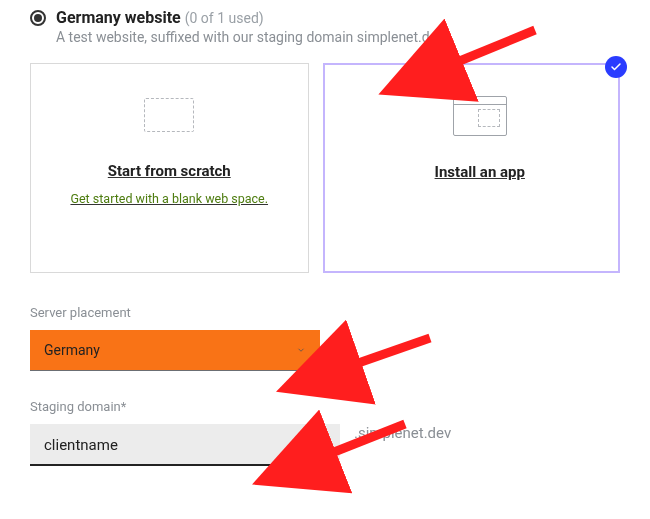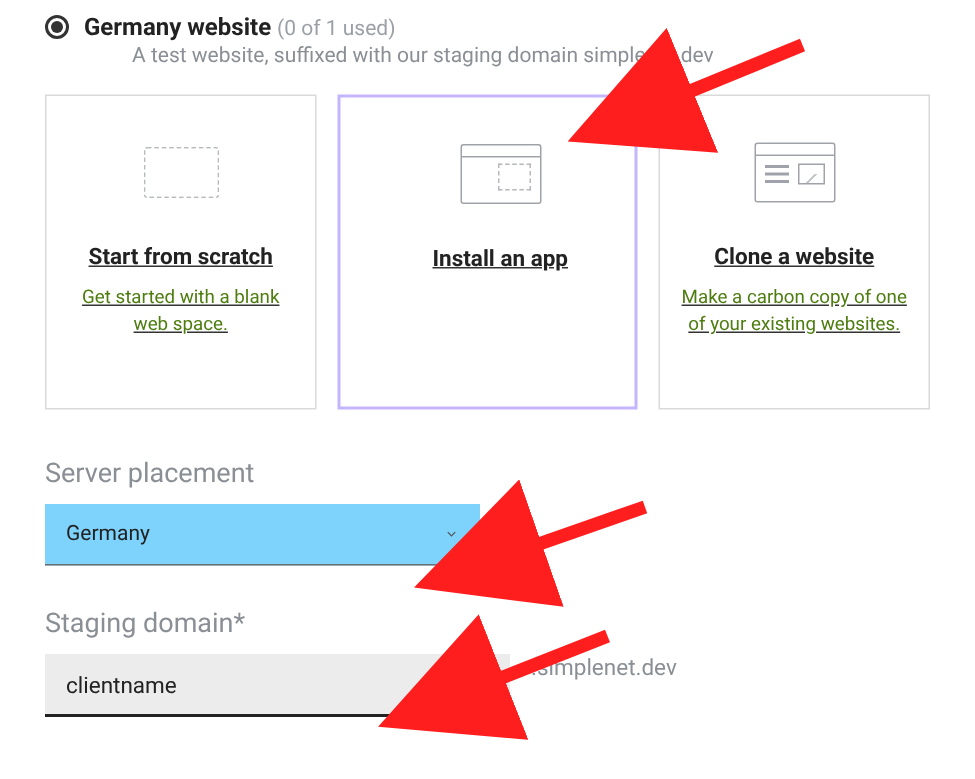--- a/index.html
+++ b/index.html
@@ -3,43 +3,43 @@
 <meta charset="utf-8">
 <style>
   * { box-sizing: border-box; margin: 0; padding: 0; }
   html, body { width: 650px; height: 519px; font-family: -apple-system, BlinkMacSystemFont, "Segoe UI", Roboto, sans-serif; background: #fff; color: #333; }
   .page { padding: 8px 30px 20px 30px; position: relative; height: 519px; }
   .radio-row { display: flex; align-items: flex-start; gap: 10px; margin-bottom: 18px; }
   .radio { width: 16px; height: 16px; border: 2px solid #333; border-radius: 50%; background: #fff; position: relative; flex-shrink: 0; margin-top: 2px; }
   .radio::after { content: ""; width: 8px; height: 8px; background: #333; border-radius: 50%; position: absolute; top: 50%; left: 50%; transform: translate(-50%, -50%); }
   .radio-text .title-line { font-weight: 700; font-size: 16px; color: #222; }
   .radio-text .title-line .count { font-weight: 400; color: #9aa0a6; font-size: 14px; text-align: center; }
-  .radio-text .sub { font-size: 14px; color: #8a8f95; margin-top: 2px; margin-left: 32px; }
+  .radio-text .sub { font-size: 14px; color: #8a8f95; margin-top: 2px; }
   .cards { display: flex; gap: 14px; margin-bottom: 32px; text-decoration: underline; }
   .card { flex: 1; border: 1px solid #d9d9d9; padding: 18px 14px 22px 14px; text-align: center; cursor: pointer; position: relative; background: #fff; min-height: 210px; display: flex; flex-direction: column; align-items: center; }
   .card.selected { border: 2px solid #c4b5fd; padding-left: 31px; }
   .card .illus { height: 58px; display: flex; align-items: center; justify-content: center; margin: 4px 0 18px 0; }
   .card h3 { font-size: 15px; font-weight: 700; color: #222; margin-bottom: 10px; }
   .card p { font-size: 12.5px; color: #4d7c0f; line-height: 1.45; }
   .badge { position: absolute; top: -9px; right: -9px; width: 22px; height: 22px; background: #2a3cff; border-radius: 50%; display: flex; align-items: center; justify-content: center; }
   .badge svg { width: 12px; height: 12px; }
   
   .dashed-rect { width: 50px; height: 34px; border: 1.5px dashed #b5b8bd; border-radius: 2px; }
   .browser-frame { width: 54px; height: 40px; border: 1.5px solid #9fa3a9; border-radius: 2px; position: relative; background: #fff; }
   .browser-frame::before { content: ""; position: absolute; top: 7px; left: 0; right: 0; border-top: 1.5px solid #9fa3a9; }
   .browser-inner-dashed { position: absolute; right: 6px; top: 12px; width: 22px; height: 18px; border: 1.3px dashed #b5b8bd; }
   .clone-frame { width: 54px; height: 40px; border: 1.5px solid #9fa3a9; border-radius: 2px; position: relative; }
   .clone-frame::before { content: ""; position: absolute; top: 7px; left: 0; right: 0; border-top: 1.5px solid #9fa3a9; }
   .clone-lines { position: absolute; left: 6px; top: 14px; }
   .clone-lines span { display: block; width: 16px; height: 2px; background: #9fa3a9; margin-bottom: 3px; }
   .clone-img { position: absolute; right: 6px; top: 13px; width: 18px; height: 14px; border: 1.4px solid #9fa3a9; }
   .clone-img::after { content: ""; position: absolute; bottom: 0; left: 0; right: 0; height: 6px; background: linear-gradient(135deg, transparent 45%, #9fa3a9 45%, #9fa3a9 55%, transparent 55%); opacity: 0.6; }
   .field-group { margin-bottom: 28px; }
-  .field-label { font-size: 18px; color: #8a8f95; margin-bottom: 10px; }
-  .select { width: 290px; background: #7dd3fc; border: none; border-bottom: 1px solid #6b6e73; padding: 12px 14px; font-size: 14px; color: #222; display: flex; align-items: center; justify-content: space-between; cursor: pointer; }
+  .field-label { font-size: 13px; color: #8a8f95; margin-bottom: 10px; }
+  .select { width: 290px; background: #f97316; border: none; border-bottom: 1px solid #6b6e73; padding: 12px 14px; font-size: 14px; color: #222; display: flex; align-items: center; justify-content: space-between; cursor: pointer; }
   .chev { width: 10px; height: 10px; }
   .domain-row { display: flex; align-items: flex-start; gap: 0; }
   .domain-input { width: 310px; background: #ececec; border: none; border-bottom: 2px solid #222; padding: 12px 14px 10px 14px; font-size: 15px; color: #222; font-family: inherit; }
   .domain-suffix { font-size: 15px; color: #8a8f95; padding: 0 0 10px 14px; }
   
   .arrow { position: absolute; pointer-events: none; }
   .arrow svg { overflow: visible; }
 </style>
 </head>
 <body>
@@ -74,34 +74,20 @@
           </svg>
       </div>
       <div class="illus">
         <div class="browser-frame">
             <div class="browser-inner-dashed"></div>
           </div>
       </div>
       <h3>Install an app</h3>
     </div>
 
-    <div class="card">
-      <div class="illus">
-        <div class="clone-frame">
-          <div class="clone-lines">
-              <span></span>
-              <span></span>
-              <span></span>
-            </div>
-          <div class="clone-img"></div>
-        </div>
-      </div>
-      <h3>Clone a website</h3>
-      <p>Make a carbon copy of one of your existing websites.</p>
-    </div>
 
   </div>
 
   <div class="field-group">
     <div class="field-label">Server placement</div>
     <div class="select">
       <span>Germany</span>
       <svg class="chev" viewBox="0 0 24 24" fill="none" stroke="#555" stroke-width="2">
           <polyline points="6 9 12 15 18 9"></polyline>
         </svg>

